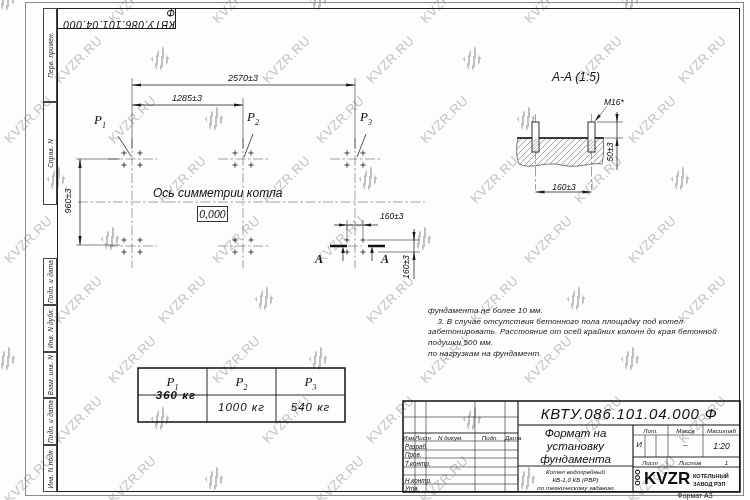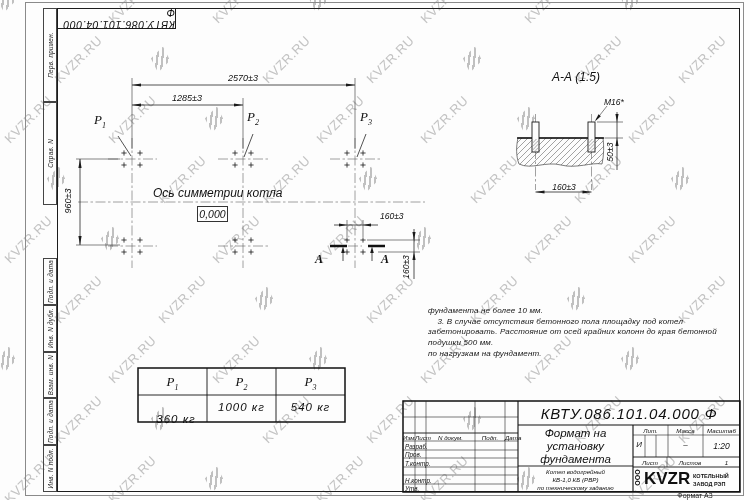--- a/index.html
+++ b/index.html
@@ -258,21 +258,21 @@
     <div>фундамента не более 10 мм.</div>
     <div>    3. В случае отсутствия бетонного пола площадку под котел</div>
     <div>забетонировать. Расстояние от осей крайних колонн до края бетонной</div>
     <div>подушки 500 мм.</div>
     <div>по нагрузкам на фундамент.</div>
   </div>
 
   <div class="lbl pfont ctr" style="left:138px;top:374px;width:69px;font-size:13px;"><span>P</span><sub style="font-size:8px;">1</sub></div>
   <div class="lbl pfont ctr" style="left:207px;top:374px;width:69px;font-size:13px;"><span>P</span><sub style="font-size:8px;">2</sub></div>
   <div class="lbl pfont ctr" style="left:276px;top:374px;width:69px;font-size:13px;"><span>P</span><sub style="font-size:8px;">3</sub></div>
-  <div class="lbl ctr" style="left:138px;top:413px;width:76px;font-size:11.5px;letter-spacing:1px;">360 кг</div>
+  <div class="lbl ctr" style="left:138px;top:389px;width:76px;font-size:11.5px;letter-spacing:1px;font-weight:bold;">360 кг</div>
   <div class="lbl ctr" style="left:207px;top:401px;width:69px;font-size:11.5px;letter-spacing:1px;">1000 кг</div>
   <div class="lbl ctr" style="left:276px;top:401px;width:69px;font-size:11.5px;letter-spacing:1px;">540 кг</div>
 
   <div class="lbl ctr" style="left:520px;top:403px;width:218px;height:21px;font-size:15px;letter-spacing:.8px;line-height:21px;">КВТУ.086.101.04.000  Ф</div>
   <div class="lbl ctr" style="left:518px;top:427px;width:115px;font-size:11.5px;">Формат на</div>
   <div class="lbl ctr" style="left:518px;top:440px;width:115px;font-size:11.5px;text-align:center;">установку</div>
   <div class="lbl ctr" style="left:518px;top:453px;width:115px;font-size:11.5px;">фундамента</div>
 
   <div class="lbl ctr" style="left:403px;top:434px;width:12px;font-size:6.2px;">Изм.</div>
   <div class="lbl ctr" style="left:415px;top:434px;width:11px;font-size:6.2px;">Лист</div>

